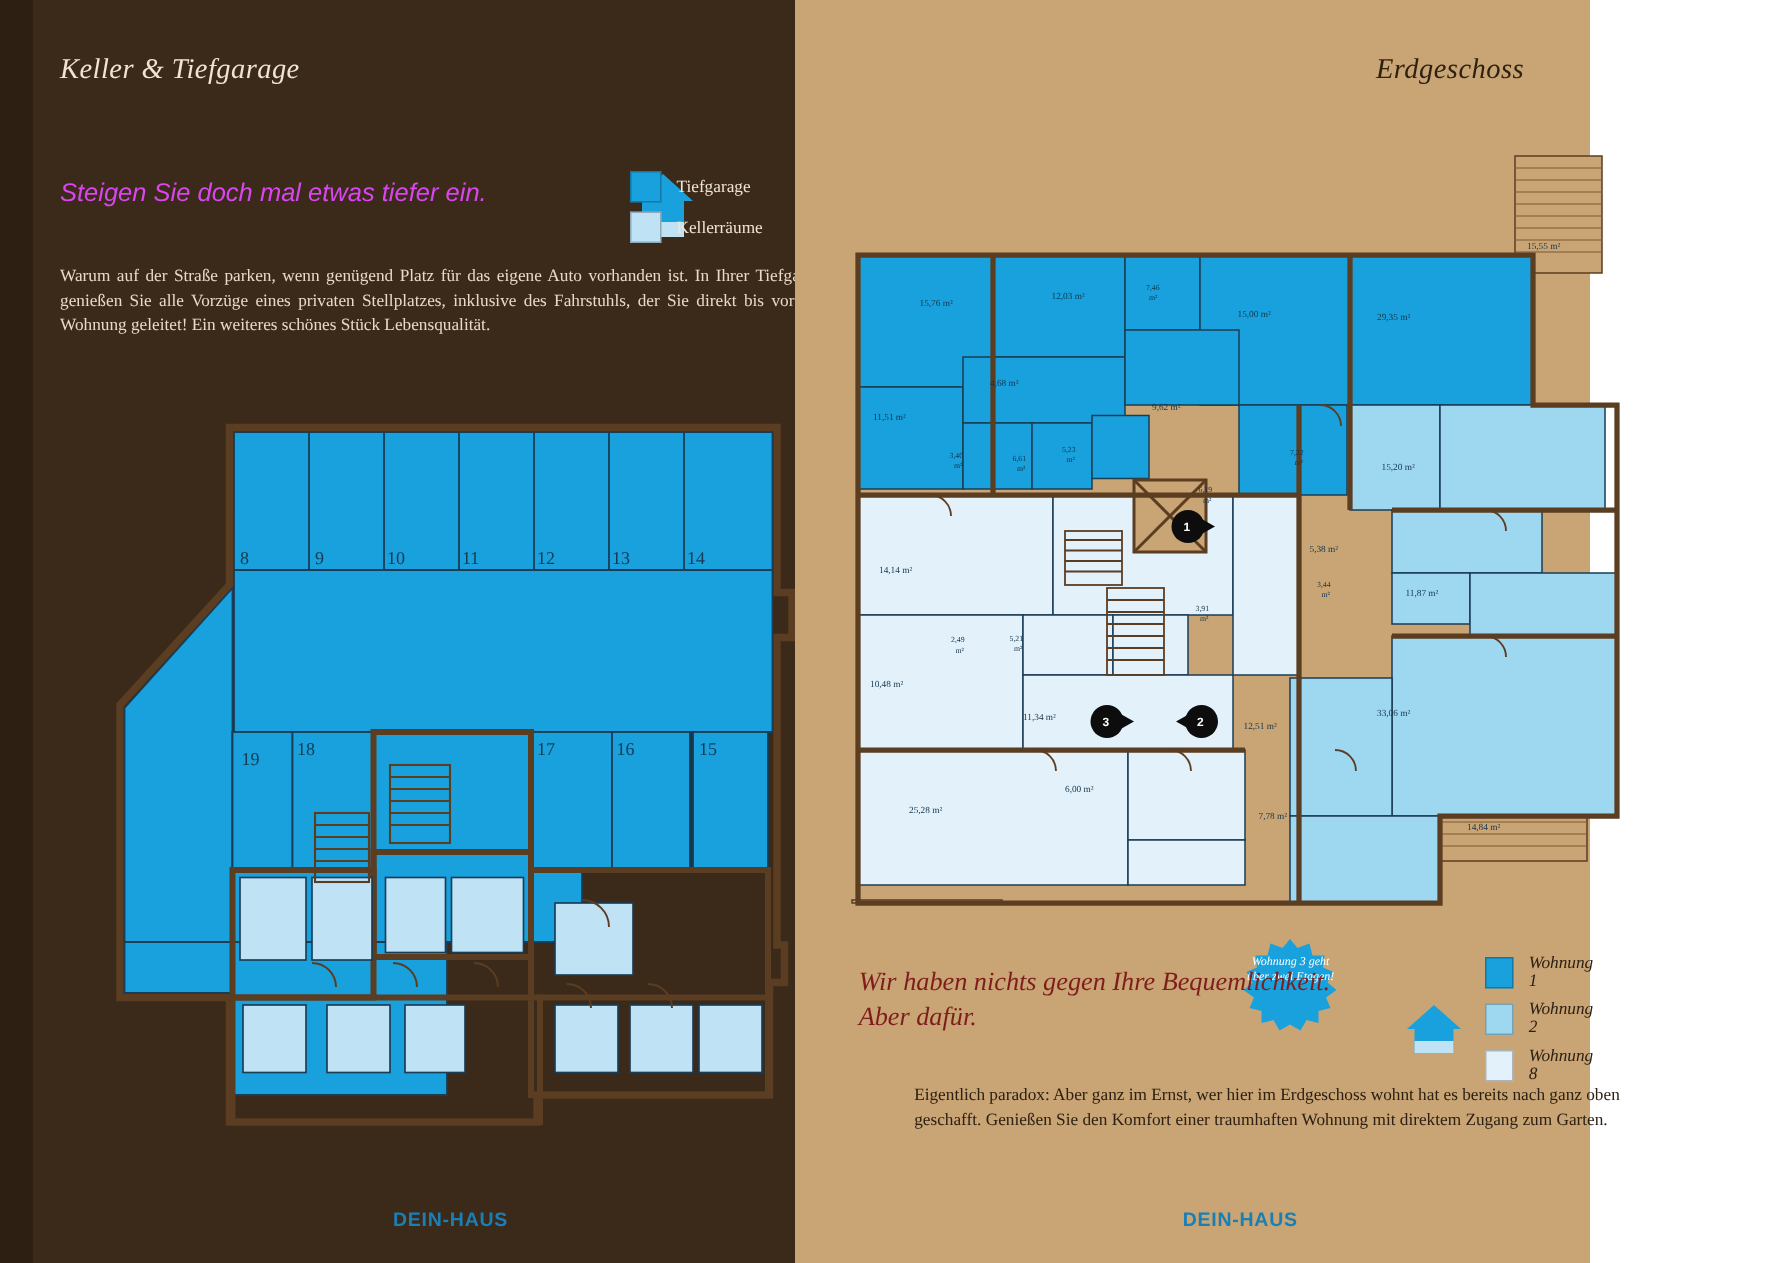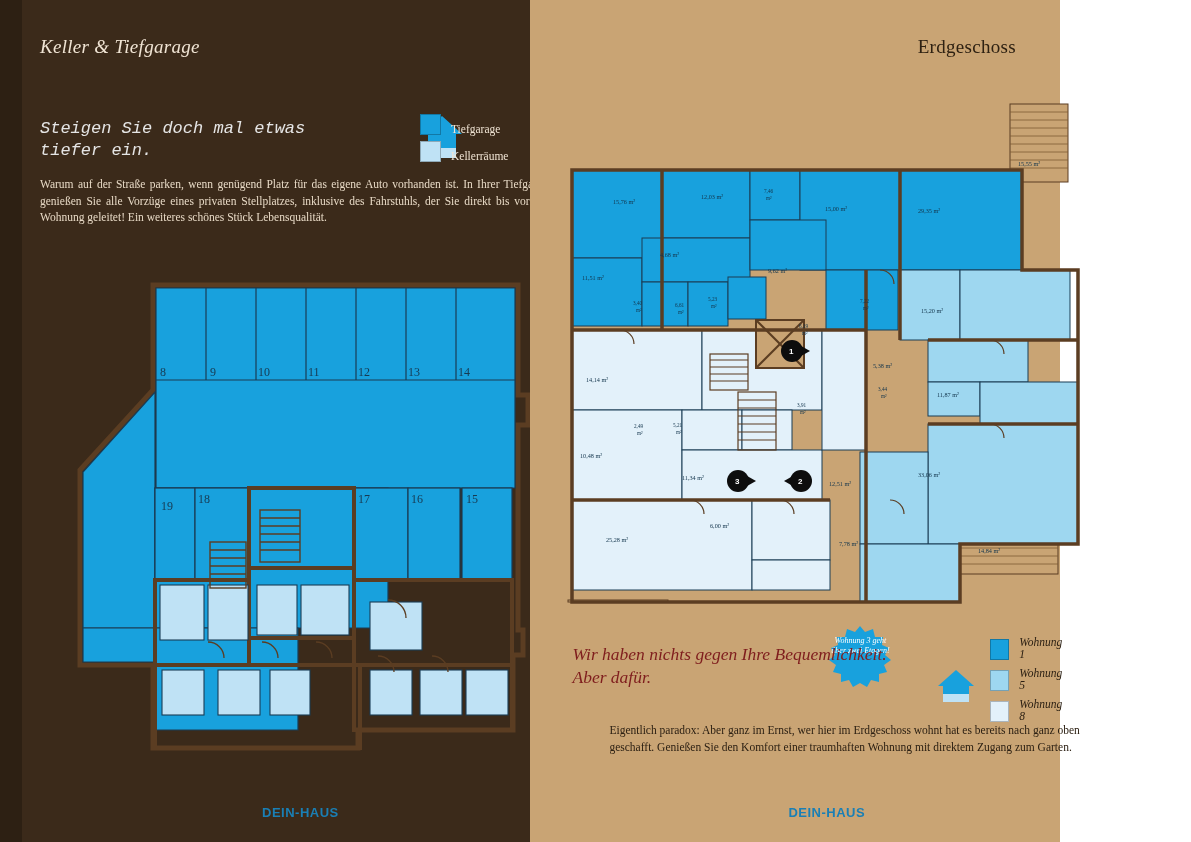--- a/index.html
+++ b/index.html
@@ -5,28 +5,28 @@
   html,body{margin:0;padding:0;}
   body{width:1191px;height:842px;background:#fff;font-family:"Liberation Sans",sans-serif;overflow:hidden;}
   .page{position:relative;width:1060px;height:842px;display:flex;}
 
   
   .left{position:relative;width:596px;height:842px;background:#3b2a1a;color:#f3e8d8;}
   .left::before{content:"";position:absolute;left:0;top:0;width:22px;height:842px;background:#2d2013;}
   .right{position:relative;width:595px;height:842px;background:#c9a474;color:#2d2013;}
 
   .hdr-left{position:absolute;left:40px;top:36px;font-family:"Liberation Serif",serif;font-size:19px;font-style:italic;color:#f0e4d4;letter-spacing:.3px;}
-  .hdr-right{position:absolute;right:44px;top:36px;font-family:"Liberation Serif",serif;font-size:19px;color:#2e2112;letter-spacing:.3px;}
-
-  .lead{position:absolute;left:40px;top:118px;width:330px;font-family:Liberation Mono, monospace;font-style:italic;font-size:17px;line-height:22px;color:#e5e5e5;}
+  .hdr-right{position:absolute;right:44px;top:36px;font-family:"Liberation Serif",serif;font-size:19px;font-style:italic;color:#2e2112;letter-spacing:.3px;}
+
+  .lead{position:absolute;left:40px;top:118px;width:330px;font-family:Liberation Sans, sans-serif;font-style:italic;font-size:17px;line-height:22px;color:#d946ef;}
   .body-left{position:absolute;left:40px;top:176px;width:513px;font-family:"Liberation Serif",serif;font-size:11.5px;line-height:16.5px;color:#e8dac6;text-align:justify;}
 
   
   .legend-top{position:absolute;left:420px;top:114px;}
-  .legend-row{display:flex;align-items:flex-end;margin-bottom:6px;}
+  .legend-row{display:flex;align-items:center;margin-bottom:6px;}
   .legend-sw{width:19px;height:19px;margin-right:10px;border:1px solid rgba(0,0,0,.25);}
   .legend-lab{font-family:"Liberation Serif",serif;font-size:11.5px;color:#f0e4d4;}
   .house-icon{position:absolute;left:420px;top:112px;}
 
   
   .plan-left{position:absolute;left:58px;top:270px;width:490px;height:495px;}
 
   .stall-num{font-family:"Liberation Serif",serif;font-size:12px;fill:#173a52;}
 
   
@@ -347,21 +347,21 @@
     </svg>
     <div class="badge-txt">Wohnung 3 geht über zwei Etagen!</div>
 
     <div class="legend-right">
       <div class="legend-row">
         <span class="legend-sw" style="background:#18a1dd"></span>
         <span class="legend-lab">Wohnung 1</span>
       </div>
       <div class="legend-row">
         <span class="legend-sw" style="background:#9ed7f0"></span>
-        <span class="legend-lab">Wohnung 5</span>
+        <span class="legend-lab">Wohnung 2</span>
       </div>
       <div class="legend-row">
         <span class="legend-sw" style="background:#e3f1fa"></span>
         <span class="legend-lab">Wohnung 8</span>
       </div>
     </div>
 
     <svg style="position:absolute;left:406px;top:668px;" width="40" height="36" viewBox="0 0 40 36">
       <path d="M20 2 L38 18 L33 18 L33 34 L7 34 L7 18 L2 18 Z" fill="#18a1dd"></path>
       <rect x="7" y="26" width="26" height="8" fill="#bfe2f5"></rect>

